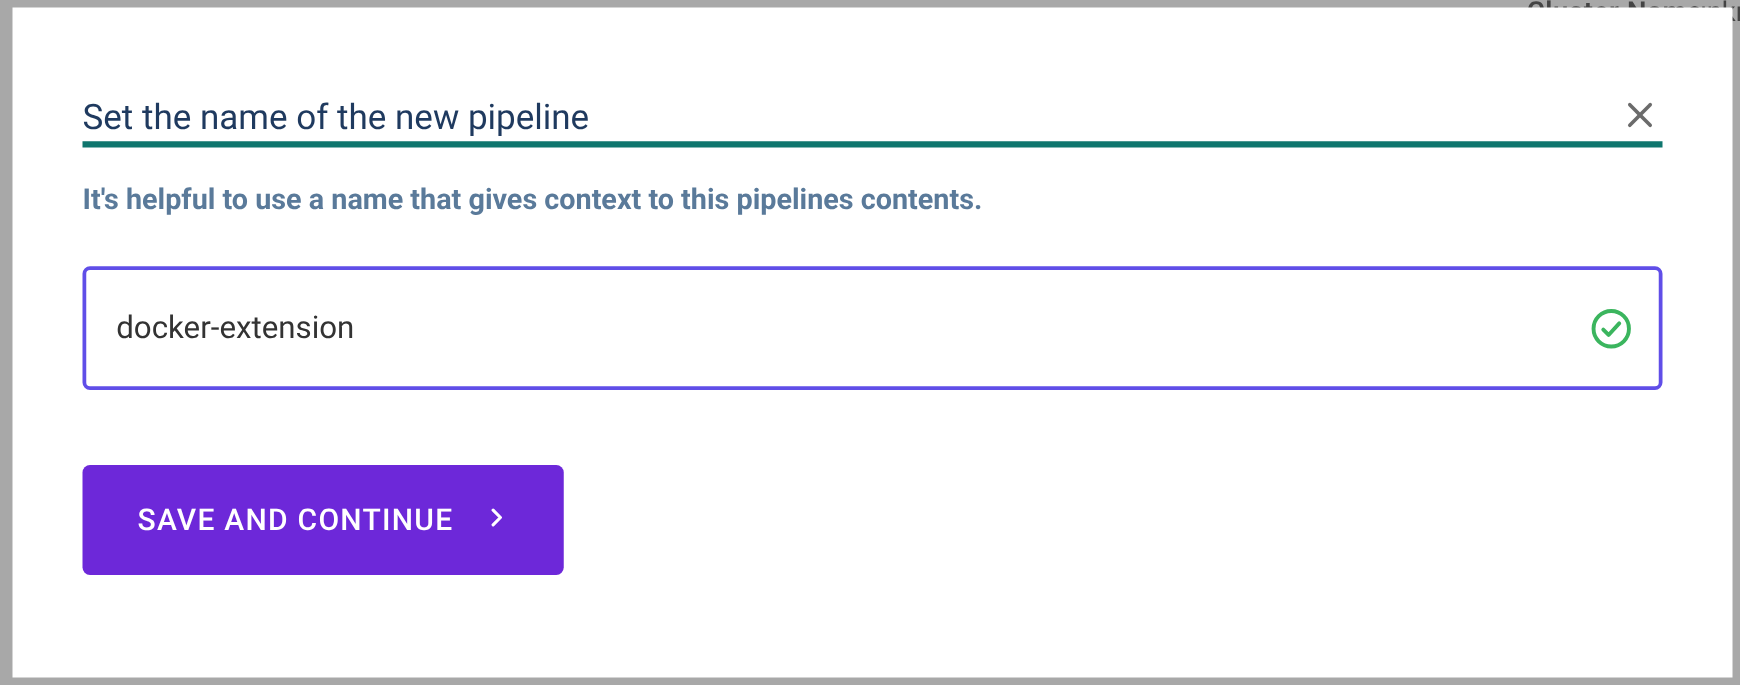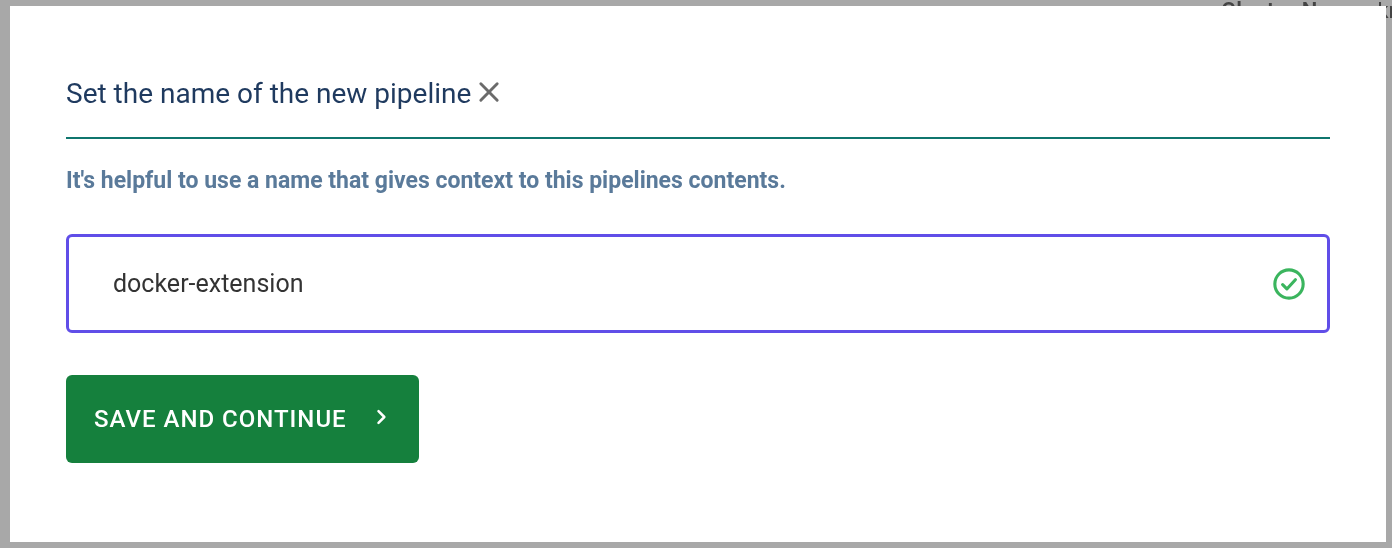--- a/index.html
+++ b/index.html
@@ -19,23 +19,23 @@
       position: absolute;
       top: 6px;
       left: 10px;
       right: 6px;
       bottom: 6px;
       background: #ffffff;
       padding: 68px 56px 40px 56px;
     }
     .modal-header {
       display: flex;
+      justify-content: space-between;
       align-items: center;
-      padding-bottom: 24px;
-      border-bottom: 2px solid #0f766e;
+      border-bottom: 5px solid #0f766e;
     }
     .modal-title {
       font-size: 28px;
       font-weight: 400;
       color: #1f3a5f;
     }
     .close-btn {
       background: none;
       border: none;
       cursor: pointer;
@@ -56,21 +56,21 @@
       color: #5a7a9a;
     }
     .input-wrapper {
       margin-top: 40px;
       position: relative;
       display: flex;
       align-items: center;
     }
     .pipeline-input {
       width: 100%;
-      padding: 32px 70px 32px 44px;
+      padding: 32px 70px 32px 24px;
       font-size: 25px;
       color: #333333;
       border: 3px solid #604ee8;
       border-radius: 6px;
       outline: none;
       font-family: inherit;
     }
     .valid-icon {
       position: absolute;
       right: 24px;
@@ -79,26 +79,26 @@
       color: #3bb55e;
       display: flex;
       align-items: center;
       justify-content: center;
     }
     .valid-icon svg {
       width: 34px;
       height: 34px;
     }
     .save-btn {
-      margin-top: 42px;
-      background: #15803d;
+      margin-top: 60px;
+      background: #6d28d9;
       color: #ffffff;
       border: none;
       border-radius: 6px;
-      padding: 30px 28px;
+      padding: 30px 44px;
       font-size: 24px;
       font-weight: 500;
       letter-spacing: 1px;
       cursor: pointer;
       display: inline-flex;
       align-items: center;
       gap: 24px;
       font-family: inherit;
     }
     .save-btn svg {

